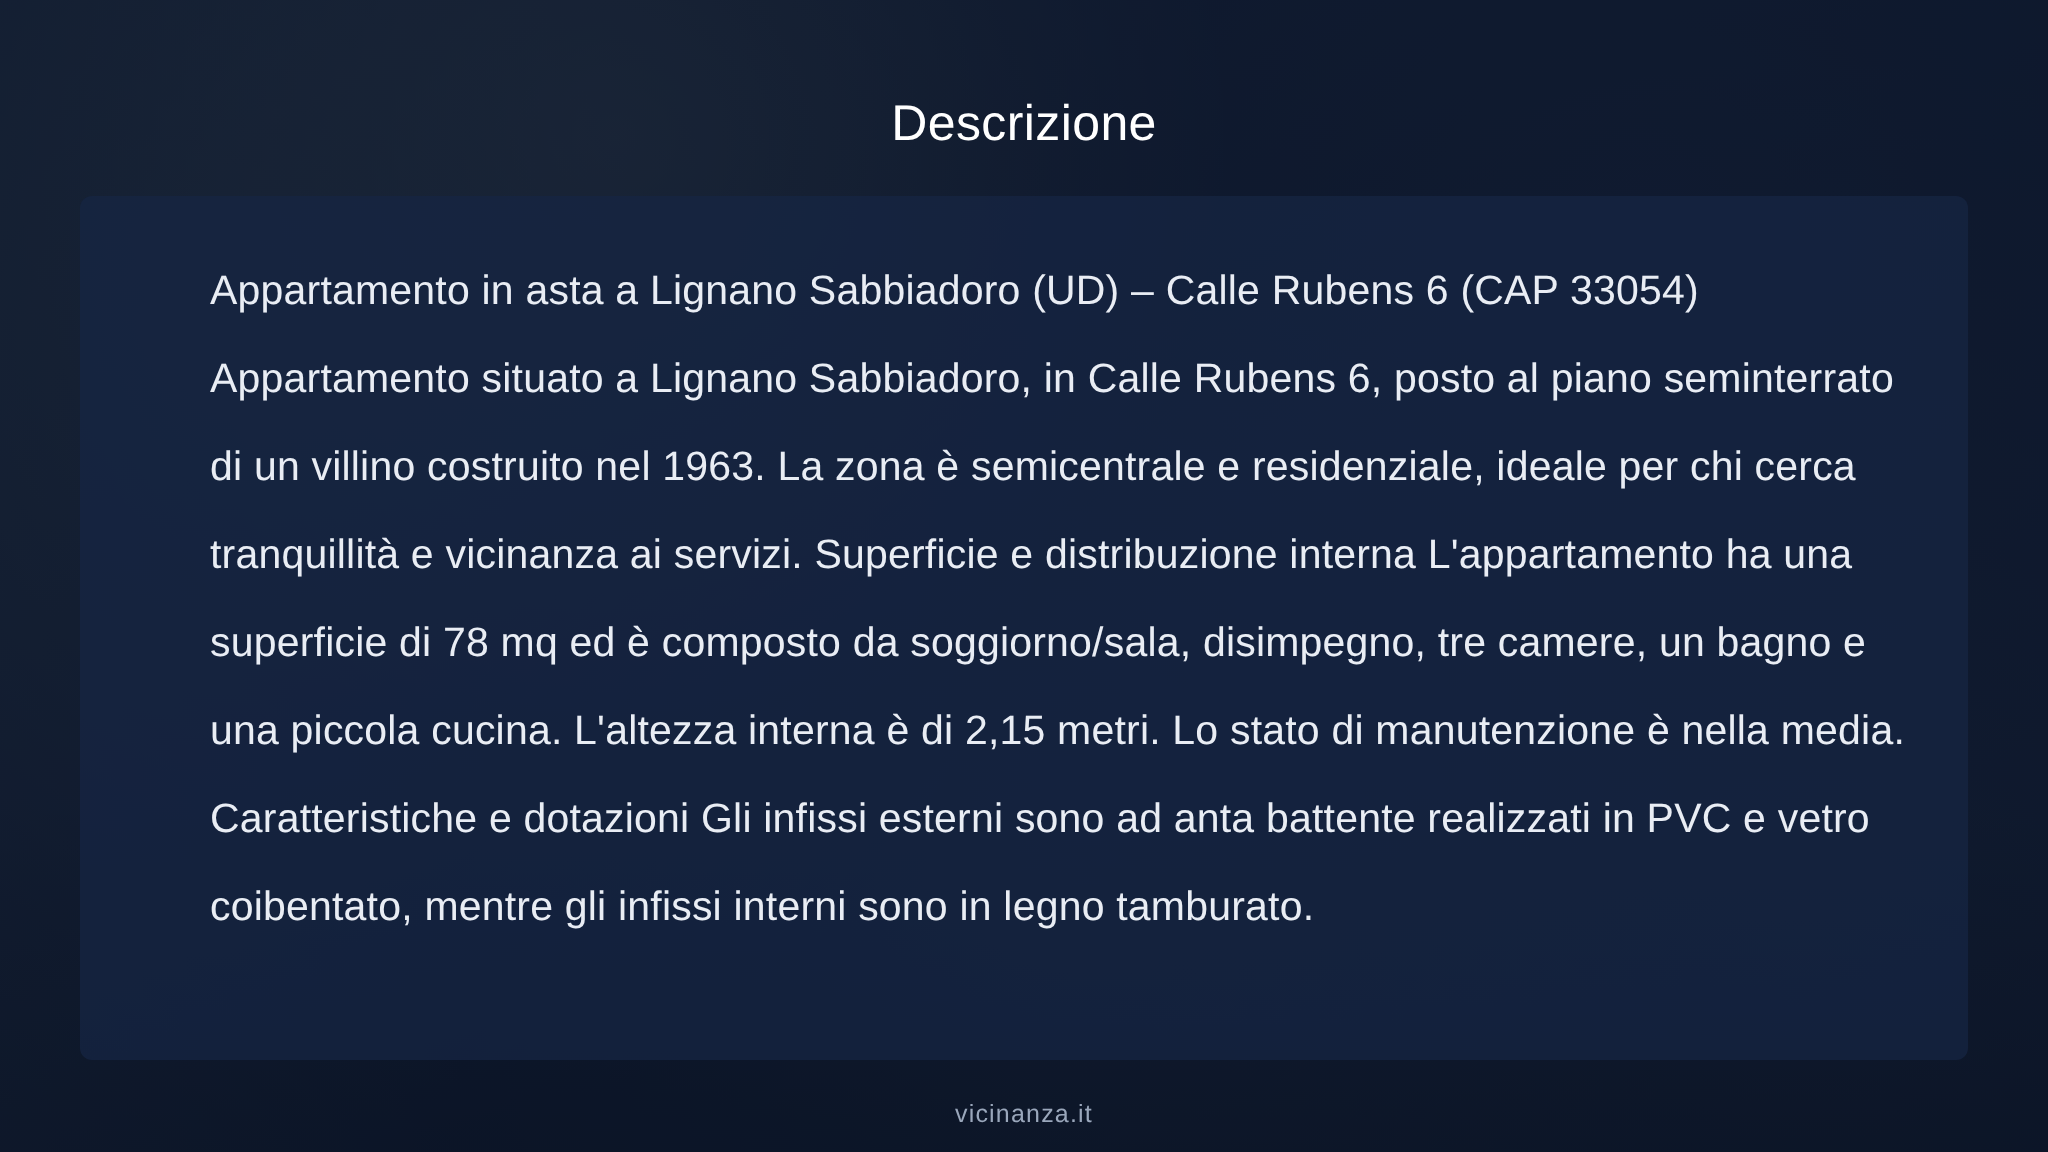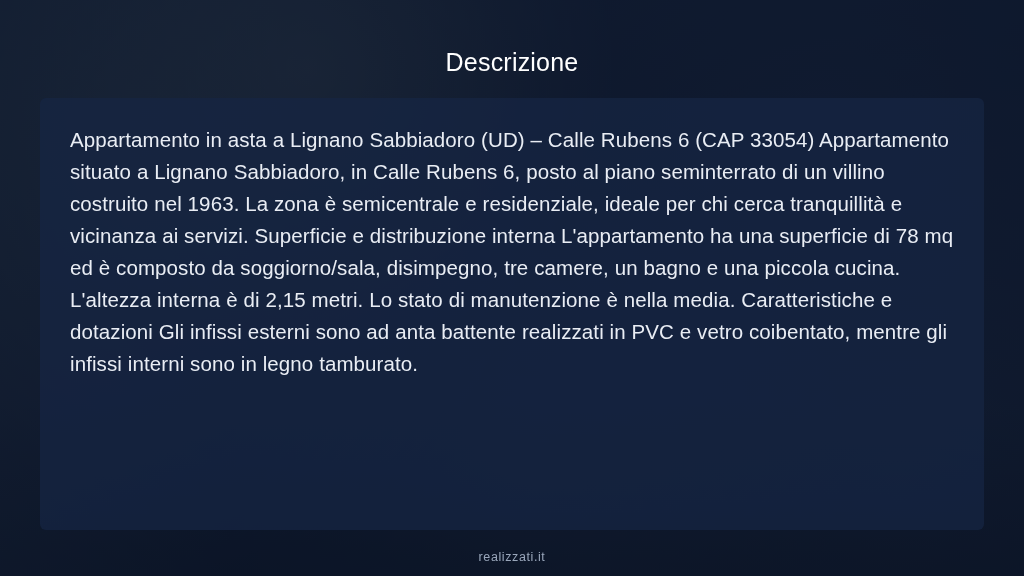--- a/index.html
+++ b/index.html
@@ -68,23 +68,24 @@
     width: 944px;
     height: 432px;
     background: rgba(22, 38, 68, 0.72);
     border-radius: 6px;
     box-sizing: border-box;
     padding: 26px 30px 20px 30px;
   }
   .body-text {
     color: #e9edf4;
     font-size: 20.5px;
-    line-height: 32px;
+    line-height: 44px;
     white-space: pre-wrap;
     letter-spacing: 0.1px;
+    margin-left: 35px;
   }
   .footer {
     position: absolute;
     left: 0;
     bottom: 12px;
     width: 100%;
     text-align: center;
     color: #9aa7bb;
     font-size: 12.5px;
     letter-spacing: 0.6px;
@@ -97,15 +98,15 @@
   <div class="bg-photo"></div>
   <div class="bg-tint"></div>
 
   <div class="content">
     <div class="title">Descrizione</div>
 
     <div class="panel">
       <div class="body-text">Appartamento in asta a Lignano Sabbiadoro (UD) – Calle Rubens 6 (CAP 33054) Appartamento situato a Lignano Sabbiadoro, in Calle Rubens 6, posto al piano seminterrato di un villino costruito nel 1963. La zona è semicentrale e residenziale, ideale per chi cerca tranquillità e vicinanza ai servizi. Superficie e distribuzione interna L'appartamento ha una superficie di 78 mq ed è composto da soggiorno/sala, disimpegno, tre camere, un bagno e una piccola cucina. L'altezza interna è di 2,15 metri. Lo stato di manutenzione è nella media. Caratteristiche e dotazioni Gli infissi esterni sono ad anta battente realizzati in PVC e vetro coibentato, mentre gli infissi interni sono in legno tamburato.</div>
     </div>
 
-    <div class="footer">realizzati.it</div>
+    <div class="footer">vicinanza.it</div>
   </div>
 </div>
 
 </body></html>

